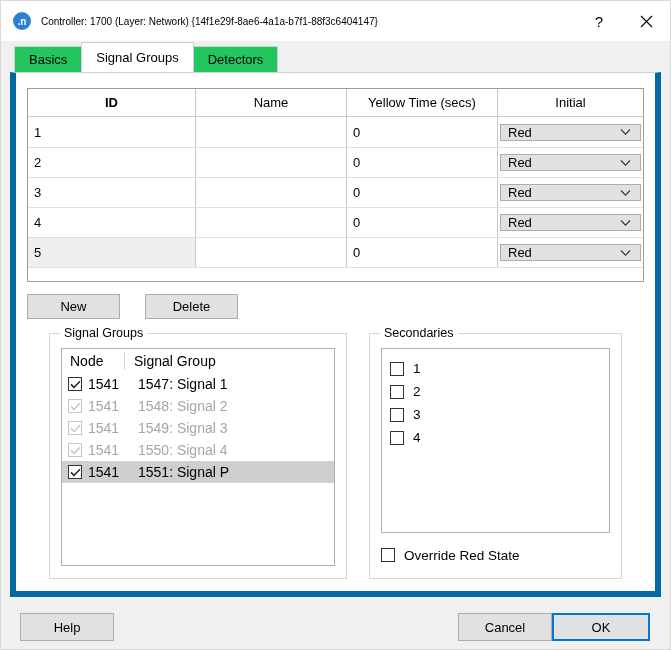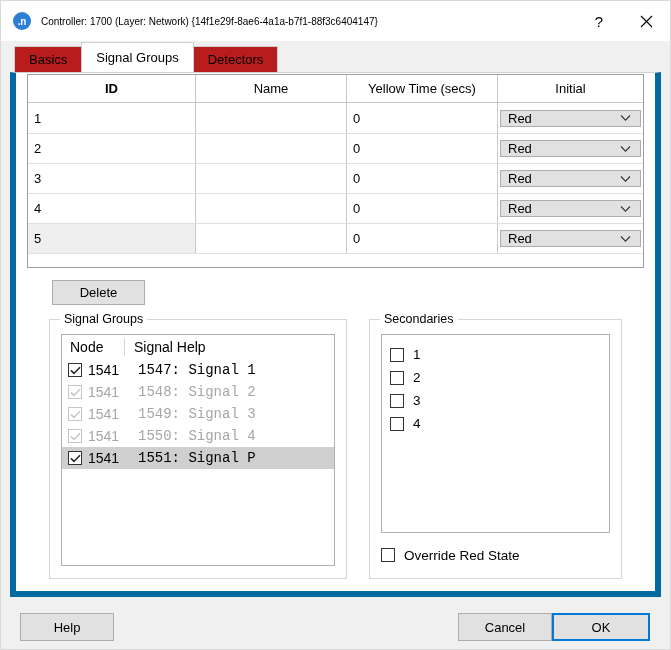--- a/index.html
+++ b/index.html
@@ -92,21 +92,21 @@
     padding-left: 13px;
     box-sizing: border-box;
     background: #f0f0f0;
     position: relative;
   }
   .tab {
     height: 26px;
     line-height: 26px;
     padding: 0 14px;
     font-size: 13px;
-    background: #b91c1c;
+    background: #22c55e;
     border: 1px solid #d0d0d0;
     border-bottom: none;
     box-sizing: border-box;
     color: #000000;
     white-space: nowrap;
     position: relative;
     cursor: default;
   }
   .tab + .tab { margin-left: -1px; }
   .tab.active {
@@ -121,21 +121,21 @@
   .tabpane {
     flex: 1 1 auto;
     margin: 0 9px 0 9px;
     background: #ffffff;
     border: 6px solid #0369a1;
     border-top: 1px solid #d0d0d0;
     box-sizing: border-box;
     position: relative;
     display: flex;
     flex-direction: column;
-    padding: 1px 11px 0 11px;
+    padding: 15px 11px 0 11px;
   }
 
   
   .grid {
     border: 1px solid #9e9e9e;
     background: #ffffff;
     box-sizing: border-box;
     width: 100%;
   }
   .grid-row {
@@ -285,21 +285,21 @@
     padding-left: 6px;
     box-sizing: border-box;
   }
   .lb-item.selected { background: #cfcfcf; }
   .lb-item.disabled { color: #a6a6a6; }
   .lb-node {
     width: 56px;
     padding-left: 6px;
     box-sizing: border-box;
   }
-  .lb-sg { flex: 1 1 auto; font-family: Liberation Mono, monospace; }
+  .lb-sg { flex: 1 1 auto; }
 
   
   .cb {
     width: 14px;
     height: 14px;
     border: 1px solid #333333;
     background: #ffffff;
     box-sizing: border-box;
     display: flex;
     align-items: center;
@@ -478,32 +478,33 @@
                 </svg>
             </span>
           </div>
         </div>
       </div>
 
       <div class="grid-filler"></div>
     </div>
 
     <div class="btn-row">
+      <button class="btn btn-new">New</button>
       <button class="btn btn-delete">Delete</button>
     </div>
 
     <div class="groups-area">
 
       <div class="groupbox gb-left">
         <div class="gb-title">Signal Groups</div>
 
         <div class="listbox">
           <div class="lb-header">
             <div class="lb-h-node">Node</div>
-            <div class="lb-h-sg">Signal Help</div>
+            <div class="lb-h-sg">Signal Group</div>
           </div>
 
           <div class="lb-item">
             <span class="cb">
               <svg width="11" height="9" viewBox="0 0 11 9">
                   <path d="M1 4.4 L4 7.4 L10 1.2" fill="none" stroke="#222" stroke-width="1.5"></path>
                 </svg>
             </span>
             <span class="lb-node">1541</span>
             <span class="lb-sg">1547: Signal 1</span>

